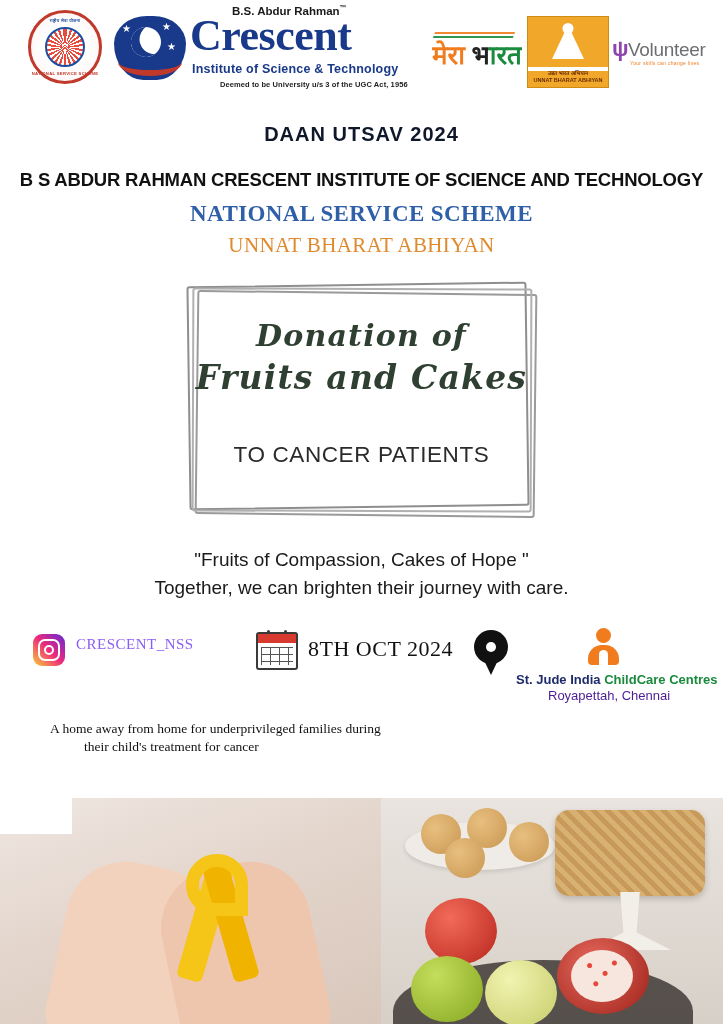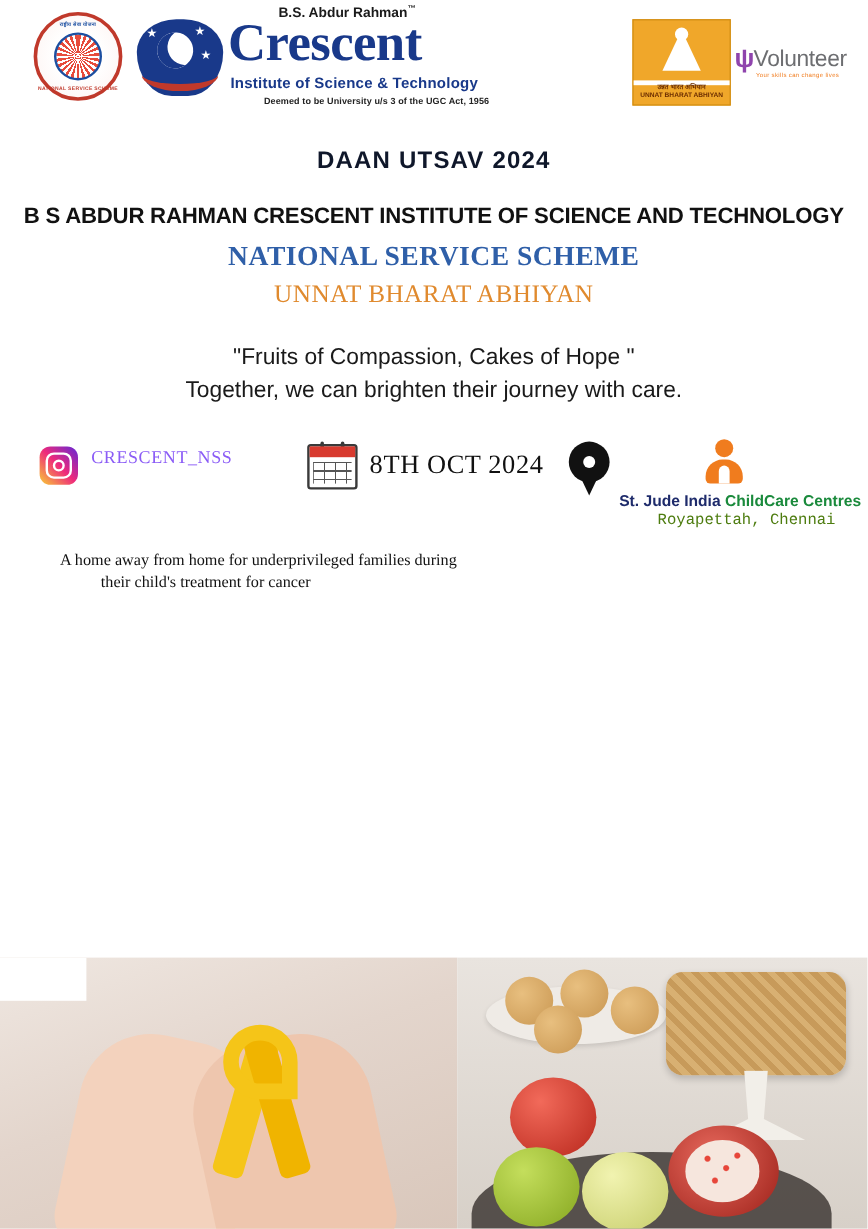--- a/index.html
+++ b/index.html
@@ -504,22 +504,21 @@
     font-weight: 700;
     white-space: nowrap;
   }
   .stjude-name .a { color: #1e2b6b; margin-top: 10px; }
   .stjude-name .b { color: #1a8a3c; }
   .stjude-loc {
     position: absolute;
     left: 548px;
     top: 58px;
     font-size: 13px;
-    color: #4d7c0f;
-    font-family: Liberation Mono, monospace;
+    color: #4c1d95;
   }
 
   
   .tagline {
     margin-top: 10px;
     padding-left: 50px;
     font-family: "Liberation Serif", serif;
     font-size: 13.5px;
     color: #111;
     line-height: 18px;
@@ -676,20 +675,24 @@
         <div class="star s1">★</div>
         <div class="star s2">★</div>
         <div class="star s3">★</div>
         <div class="swoosh"></div>
       </div>
       <div class="crescent-word">Crescent</div>
       <div class="crescent-sub">Institute of Science &amp; Technology</div>
       <div class="crescent-sub2">Deemed to be University u/s 3 of the UGC Act, 1956</div>
     </div>
 
+    <div class="bharat-logo">
+      <div class="stripe"></div>
+      <div class="tri">मेरा भारत</div>
+    </div>
 
     <div class="uba-logo">
       <div class="head"></div>
       <div class="figure"></div>
       <div class="band"></div>
       <div class="caption">
         <span>उन्नत भारत अभियान</span><br>
         <span>UNNAT BHARAT ABHIYAN</span>
       </div>
     </div>
@@ -701,20 +704,28 @@
     </div>
   </div>
 
   <div class="title-block">
     <div class="daan">DAAN UTSAV 2024</div>
     <div class="inst">B S ABDUR RAHMAN CRESCENT INSTITUTE OF SCIENCE AND TECHNOLOGY</div>
     <div class="nss-line">NATIONAL SERVICE SCHEME</div>
     <div class="uba-line">UNNAT BHARAT ABHIYAN</div>
   </div>
 
+  <div class="frame-wrap">
+    <div class="box b1"></div>
+    <div class="box b2"></div>
+    <div class="box b3"></div>
+    <div class="script1">Donation of</div>
+    <div class="script2">Fruits and Cakes</div>
+    <div class="to-cancer">TO CANCER PATIENTS</div>
+  </div>
 
   <div class="quote">
     <div>"Fruits of Compassion, Cakes of Hope "</div>
     <div>Together, we can brighten their journey with care.</div>
   </div>
 
   <div class="info-row">
     <div class="ig-icon"></div>
     <div class="ig-handle">CRESCENT_NSS</div>
 

